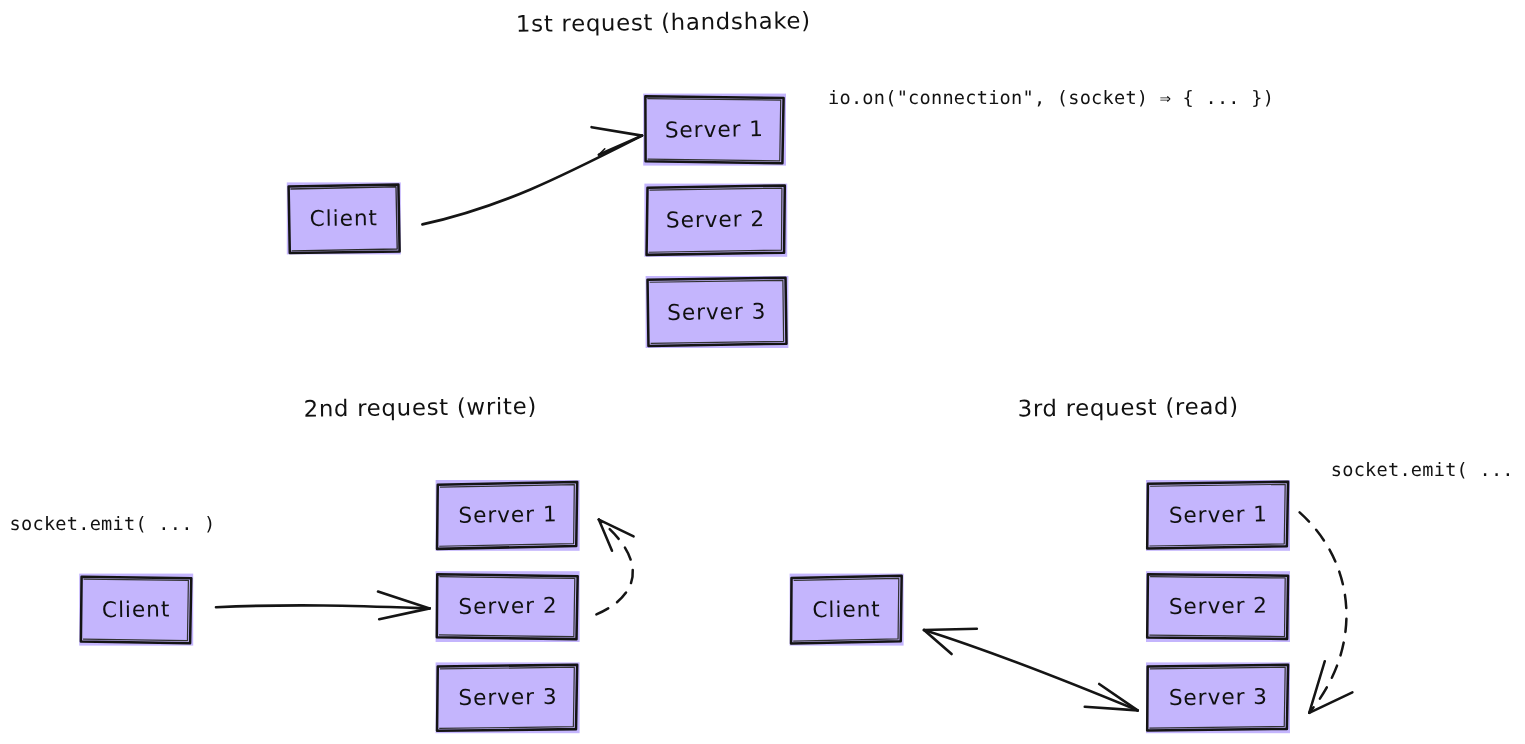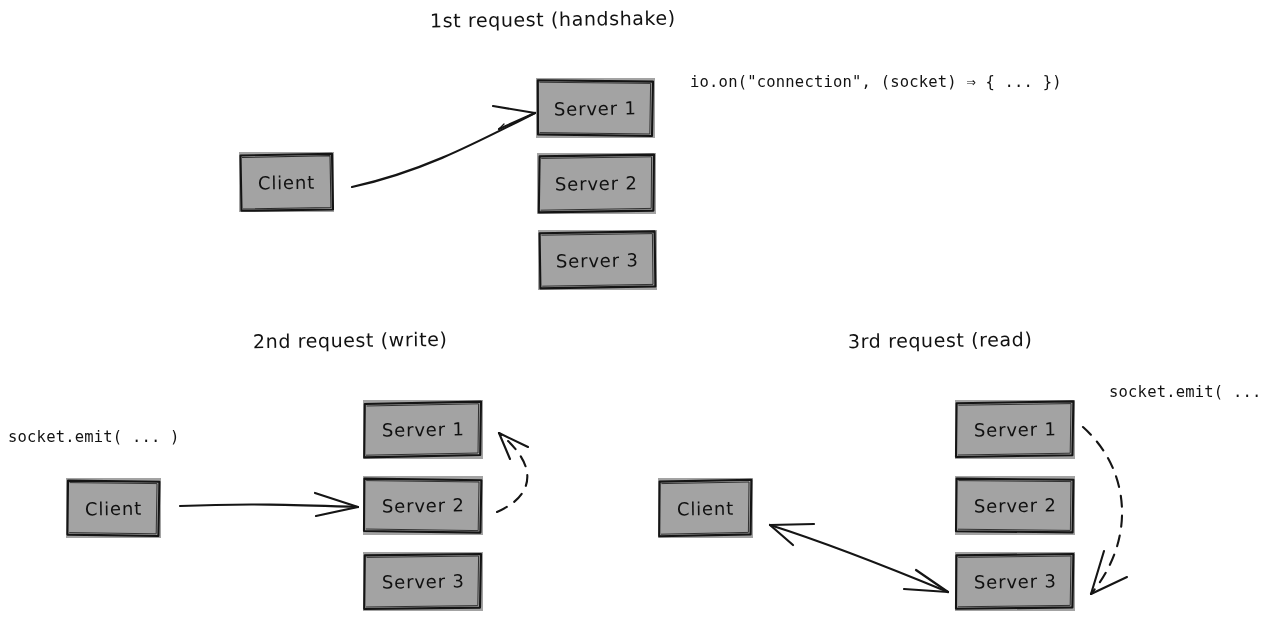--- a/index.html
+++ b/index.html
@@ -48,21 +48,21 @@
     color: #121212;
     white-space: nowrap;
   }
   
   .node {
     position: absolute;
     box-sizing: border-box;
     display: flex;
     align-items: center;
     justify-content: center;
-    background: #a3a3a3;
+    background: #c4b5fd;
   }
   .node .node-label {
     font-family: "DejaVu Sans", sans-serif;
     font-size: 18px;
     letter-spacing: 0.8px;
     color: #101010;
     white-space: nowrap;
     transform: rotate(-0.8deg);
   }
   .node .sketch-frame {

